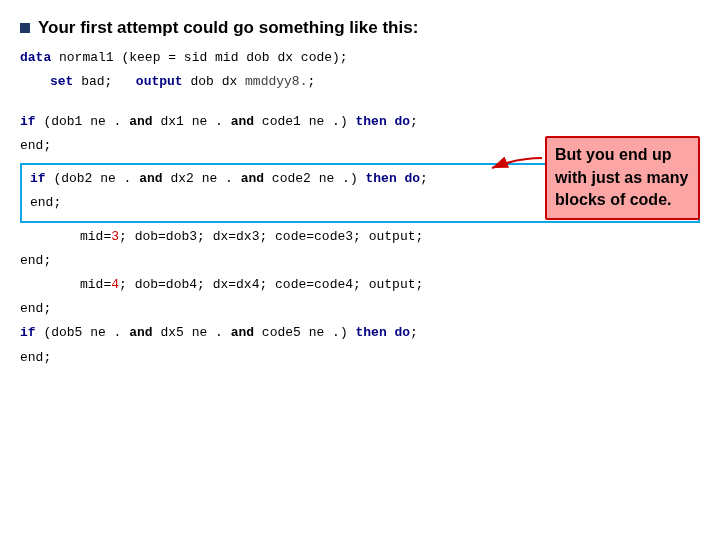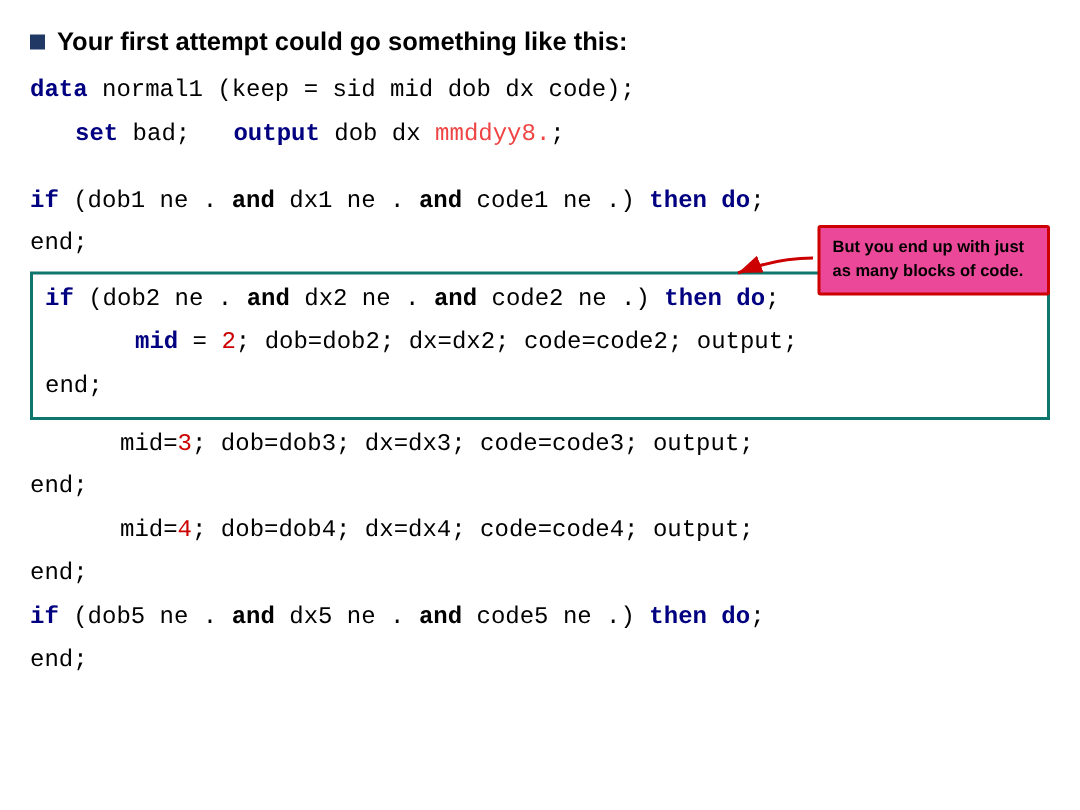--- a/index.html
+++ b/index.html
@@ -37,52 +37,52 @@
     }
 
     .title-text {
       font-size: 17px;
       font-weight: bold;
       color: #000000;
     }
 
     .code-block {
       font-family: 'Courier New', Courier, monospace;
-      font-size: 16px;
+      font-size: 13px;
       color: #000000;
       line-height: 1.55;
       margin-bottom: 4px;
     }
 
     .kw { color: #000080; font-weight: bold; }
     .red-kw { color: #cc0000; }
 
     .indent1 { margin-left: 30px; }
     .indent2 { margin-left: 60px; }
 
     .content-area {
       position: relative;
     }
 
     .callout-box {
       position: absolute;
       right: 0px;
       top: 0px;
       width: 155px;
-      background: #ec4899;
+      background: #fca5a5;
       border: 2px solid #cc0000;
       border-radius: 2px;
       padding: 6px 8px;
-      font-size: 11px;
+      font-size: 16px;
       font-weight: bold;
       color: #000;
       line-height: 1.4;
     }
 
-    .mmddyy { color: #ef4444; margin-top: 48px; }
+    .mmddyy { color: #404040; margin-top: 48px; }
   </style>
 </head>
 <body>
 
 <div class="slide-container">
 
   <div class="title-row">
     <span class="bullet-square"></span>
     <span class="title-text">Your first attempt could go something like this:</span>
   </div>
@@ -121,26 +121,23 @@
         </defs>
         <path d="M 55 10 Q 30 10 5 20" stroke="#cc0000" stroke-width="2" fill="none" marker-end="url(#arrowhead)"></path>
       </svg>
     </div>
 
     <div class="code-block">
       end;
     </div>
 
     
-    <div style="border: 2px solid #0f766e; padding: 4px 8px; margin-top:6px; margin-bottom:4px;">
+    <div style="border: 2px solid #0ea5e9; padding: 4px 8px; margin-top:6px; margin-bottom:4px;">
       <div class="code-block">
         <span class="kw">if</span> (dob2 ne . <span style="font-weight:bold;">and</span> dx2 ne . <span style="font-weight:bold;">and</span> code2 ne .) <span class="kw">then do</span>;
-      </div>
-      <div class="code-block indent2">
-        <span class="kw">mid</span> = <span class="red-kw">2</span>;  dob=dob2; dx=dx2; code=code2; output;
       </div>
       <div class="code-block">end;</div>
     </div>
 
     
     <div class="code-block indent2">
       mid=<span class="red-kw">3</span>; dob=dob3; dx=dx3; code=code3; output;
     </div>
     <div class="code-block">end;</div>
 

